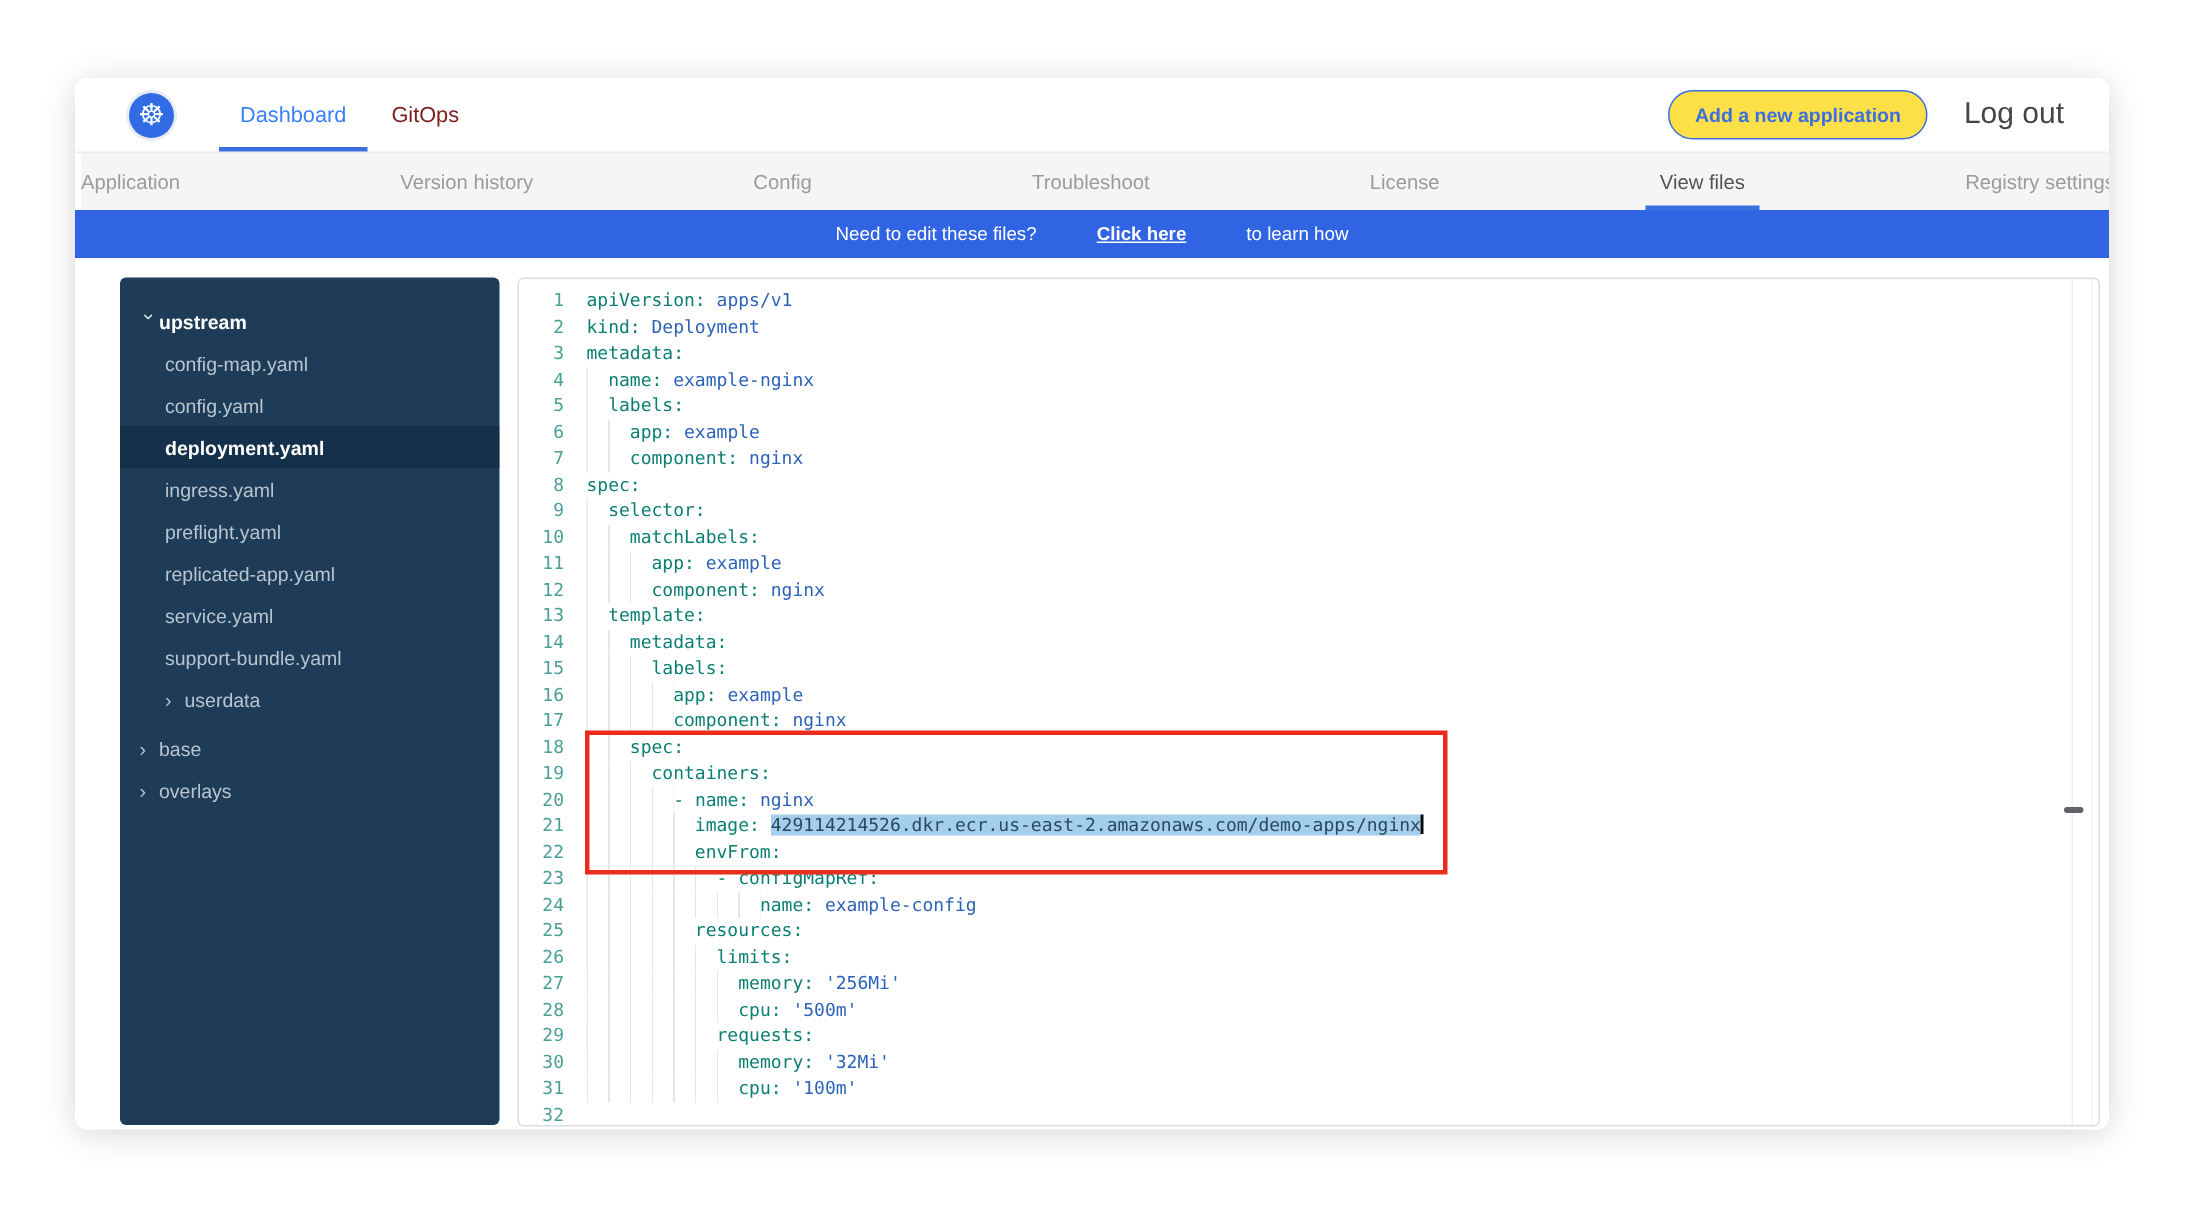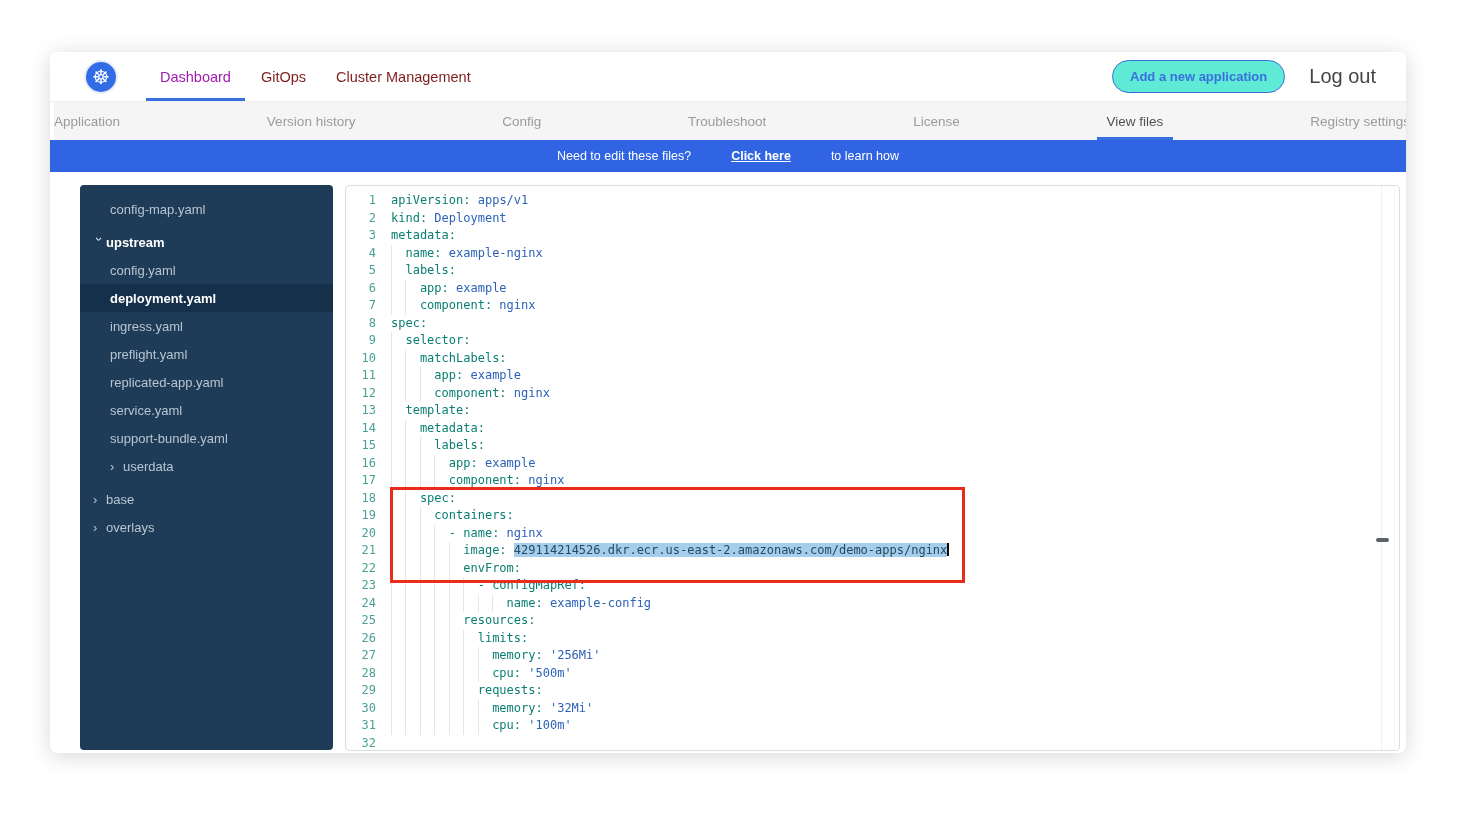--- a/index.html
+++ b/index.html
@@ -14,24 +14,24 @@
         border-radius:8px;box-shadow:0 3px 22px rgba(0,0,0,0.16);overflow:hidden;}
 
   
   .topnav{position:absolute;left:0;top:0;width:100%;height:50px;display:flex;align-items:center;
           padding:0 30px 0 36px;border-bottom:1px solid #ececec;background:#fff;}
   .logo{width:30px;height:30px;border-radius:50%;background:#326ce5;display:flex;align-items:center;
         justify-content:center;margin-right:44px;box-shadow:0 0 0 2px #e8edf5;cursor:pointer;}
   .logo span{color:#fff;font-size:20px;line-height:1;}
   .nav-tabs{display:flex;height:100%;align-items:center;gap:30px;}
   .nav-tab{position:relative;height:100%;display:flex;align-items:center;font-size:14.5px;color:#7f1d1d;cursor:pointer;}
-  .nav-tab.active{color:#a21caf;font-weight:500;}
+  .nav-tab.active{color:#3b82f6;font-weight:500;}
   .nav-tab.active::after{content:"";position:absolute;left:-14px;right:-14px;bottom:0;height:3px;background:var(--accent);}
   .topnav .spacer{flex:1;}
-  .add-btn{border:1px solid var(--accent);color:var(--accent);background:#5eead4;border-radius:17px;
+  .add-btn{border:1px solid var(--accent);color:var(--accent);background:#fde047;border-radius:17px;
            padding:8px 17px;font-size:13px;font-weight:bold;cursor:pointer;margin-right:24px;
            font-family:"Liberation Sans", sans-serif;}
   .logout{font-size:20px;color:#454545;cursor:pointer;}
 
   
   .subnav{position:absolute;left:4px;top:50px;width:100%;height:38px;background:#f5f5f6;
           display:flex;align-items:center;justify-content:space-between;gap:48px;}
   .sub-tab{position:relative;height:38px;display:flex;align-items:center;font-size:13.5px;color:#9a9b9d;cursor:pointer;}
   .sub-tab.active{color:#4f5356;}
   .sub-tab.active::after{content:"";position:absolute;left:-10px;right:-10px;bottom:0;height:3px;background:var(--accent);}
@@ -81,21 +81,20 @@
 
 <div class="card">
 
   <div class="topnav">
     <div class="logo">
       <span>☸</span>
     </div>
     <div class="nav-tabs">
         <div class="nav-tab active">Dashboard</div>
         <div class="nav-tab">GitOps</div>
-        <div class="nav-tab">Cluster Management</div>
       </div>
     <div class="spacer"></div>
     <button class="add-btn">Add a new application</button>
     <div class="logout">Log out</div>
   </div>
 
   <div class="subnav">
       <div class="sub-tab">Application</div>
       <div class="sub-tab">Version history</div>
       <div class="sub-tab">Config</div>
@@ -105,26 +104,26 @@
       <div class="sub-tab">Registry settings</div>
     </div>
 
   <div class="banner">
     <span>Need to edit these files? </span>
     <span class="lnk">Click here</span>
     <span> to learn how</span>
   </div>
 
   <div class="sidebar">
+      <div class="tree-item lvl0 folder-expanded gap">
+        <span class="chev">›</span>
+        <span>upstream</span>
+      </div>
       <div class="tree-item lvl1">
         <span>config-map.yaml</span>
-      </div>
-      <div class="tree-item lvl0 folder-expanded gap">
-        <span class="chev">›</span>
-        <span>upstream</span>
       </div>
       <div class="tree-item lvl1">
         <span>config.yaml</span>
       </div>
       <div class="tree-item lvl1 selected">
         <span>deployment.yaml</span>
       </div>
       <div class="tree-item lvl1">
         <span>ingress.yaml</span>
       </div>

